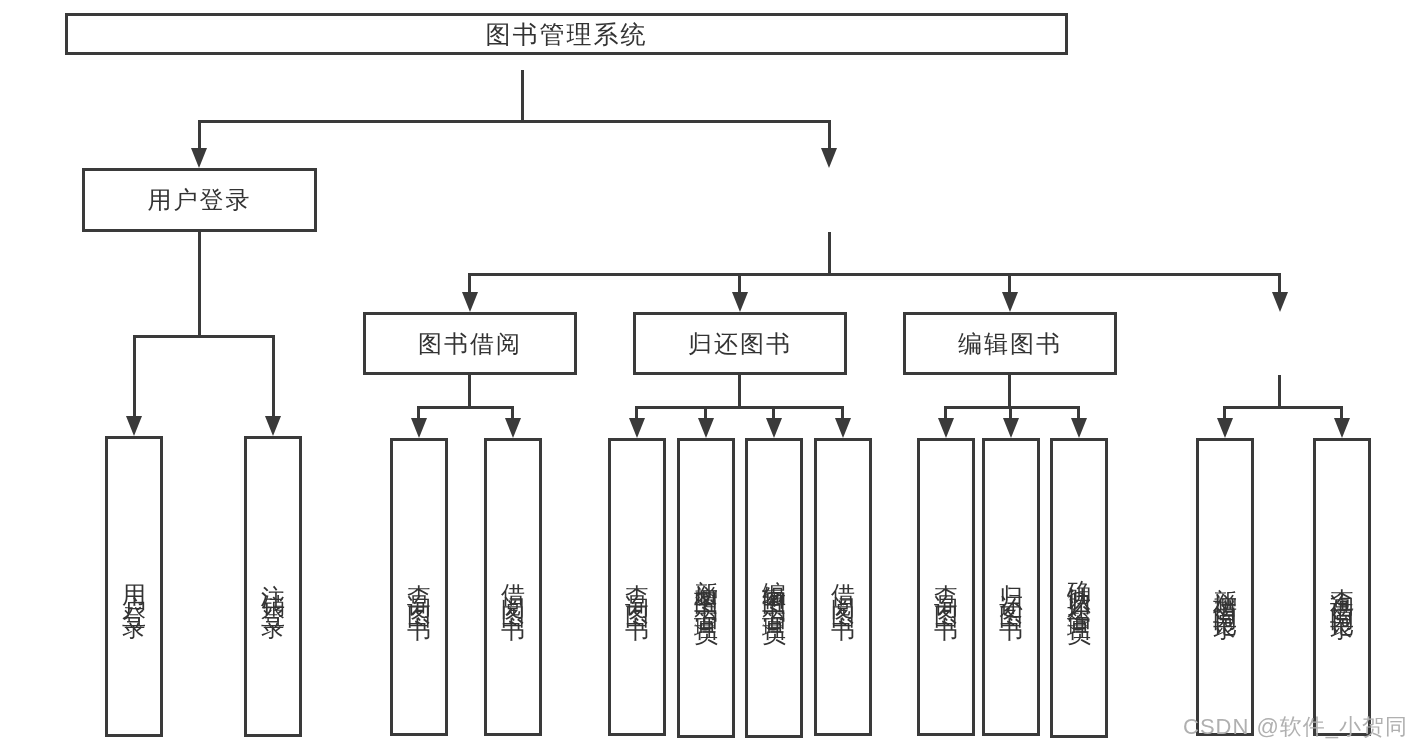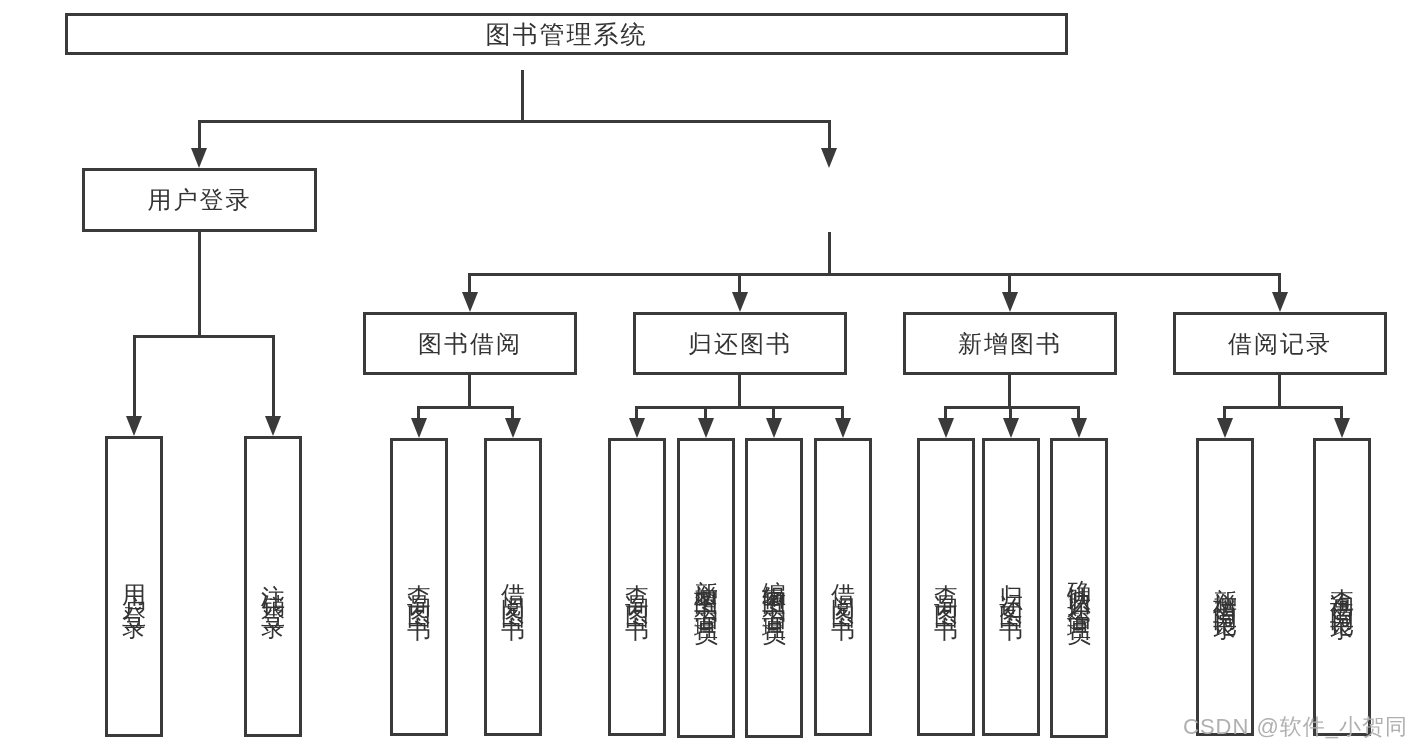--- a/index.html
+++ b/index.html
@@ -93,22 +93,21 @@
   <div class="cline" style="left:738px; top:273px; width:3px; height:21px;"></div>
   <div class="cline" style="left:1008px; top:273px; width:3px; height:21px;"></div>
   <div class="cline" style="left:1278px; top:273px; width:3px; height:21px;"></div>
   <div class="arrow" style="left:462px; top:292px;"></div>
   <div class="arrow" style="left:732px; top:292px;"></div>
   <div class="arrow" style="left:1002px; top:292px;"></div>
   <div class="arrow" style="left:1272px; top:292px;"></div>
 
   <div class="box" style="left:363px; top:312px; width:214px; height:63px;">图书借阅</div>
   <div class="box" style="left:633px; top:312px; width:214px; height:63px;">归还图书</div>
-  <div class="box" style="left:903px; top:312px; width:214px; height:63px;">新增图书</div>
-  <div class="box" style="left:1173px; top:312px; width:214px; height:63px;">借阅记录</div>
+  <div class="box" style="left:903px; top:312px; width:214px; height:63px;">编辑图书</div>
 
   <div class="cline" style="left:468px; top:375px; width:3px; height:34px;"></div>
   <div class="cline" style="left:417px; top:406px; width:97px; height:3px;"></div>
   <div class="cline" style="left:417px; top:406px; width:3px; height:14px;"></div>
   <div class="cline" style="left:511px; top:406px; width:3px; height:14px;"></div>
   <div class="arrow" style="left:411px; top:418px;"></div>
   <div class="arrow" style="left:505px; top:418px;"></div>
 
   <div class="cline" style="left:738px; top:375px; width:3px; height:34px;"></div>
   <div class="cline" style="left:635px; top:406px; width:209px; height:3px;"></div>

